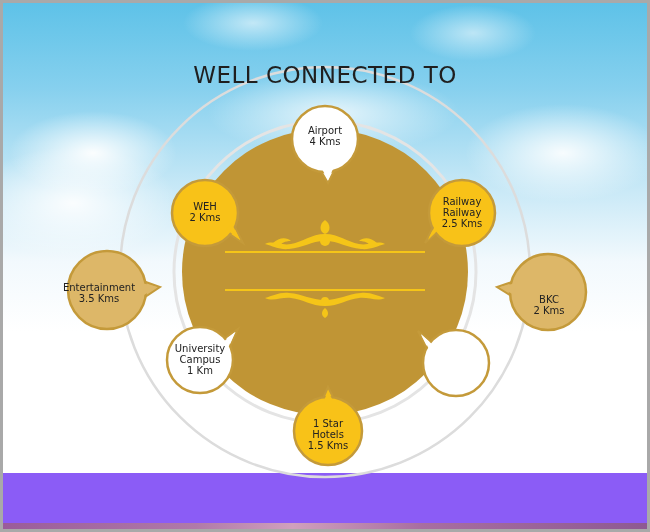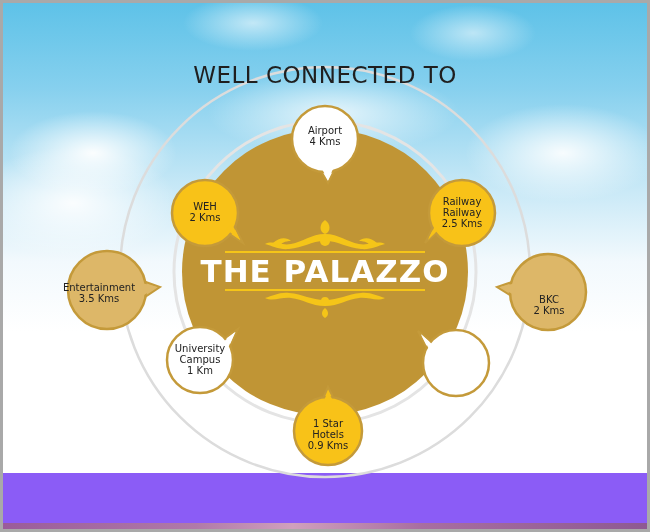--- a/index.html
+++ b/index.html
@@ -92,21 +92,20 @@
     </g>
 
     <g>
       <path d="M319 398 L325 384 L332 398 Z" fill="#f8c218" stroke="#c49a3a" stroke-width="2"></path>
       <circle cx="325" cy="428" r="34" fill="#f8c218" stroke="#c49a3a" stroke-width="2.5"></circle>
       <path d="M320 400 L325 388 L331 400 Z" fill="#f8c218"></path>
     </g>
   </svg>
 
   <div class="title">WELL CONNECTED TO</div>
-  <div class="center-title">THE PALAZZO</div>
 
   <div class="bubble-text" style="left:322px;top:133px;">
     <div>Airport</div>
     <div>4 Kms</div>
   </div>
   <div class="bubble-text" style="left:202px;top:209px;">
     <div>WEH</div>
     <div>2 Kms</div>
   </div>
   <div class="bubble-text" style="left:459px;top:209px;text-align:center;">
@@ -123,17 +122,17 @@
     <div>2 Kms</div>
   </div>
   <div class="bubble-text" style="left:197px;top:356px;">
     <div>University</div>
     <div>Campus</div>
     <div>1 Km</div>
   </div>
   <div class="bubble-text" style="left:325px;top:431px;">
     <div>1 Star</div>
     <div>Hotels</div>
-    <div>0.9 Kms</div>
+    <div>1.5 Kms</div>
   </div>
 
   <div class="bottom-band"></div>
 </div>
 
 </body></html>

